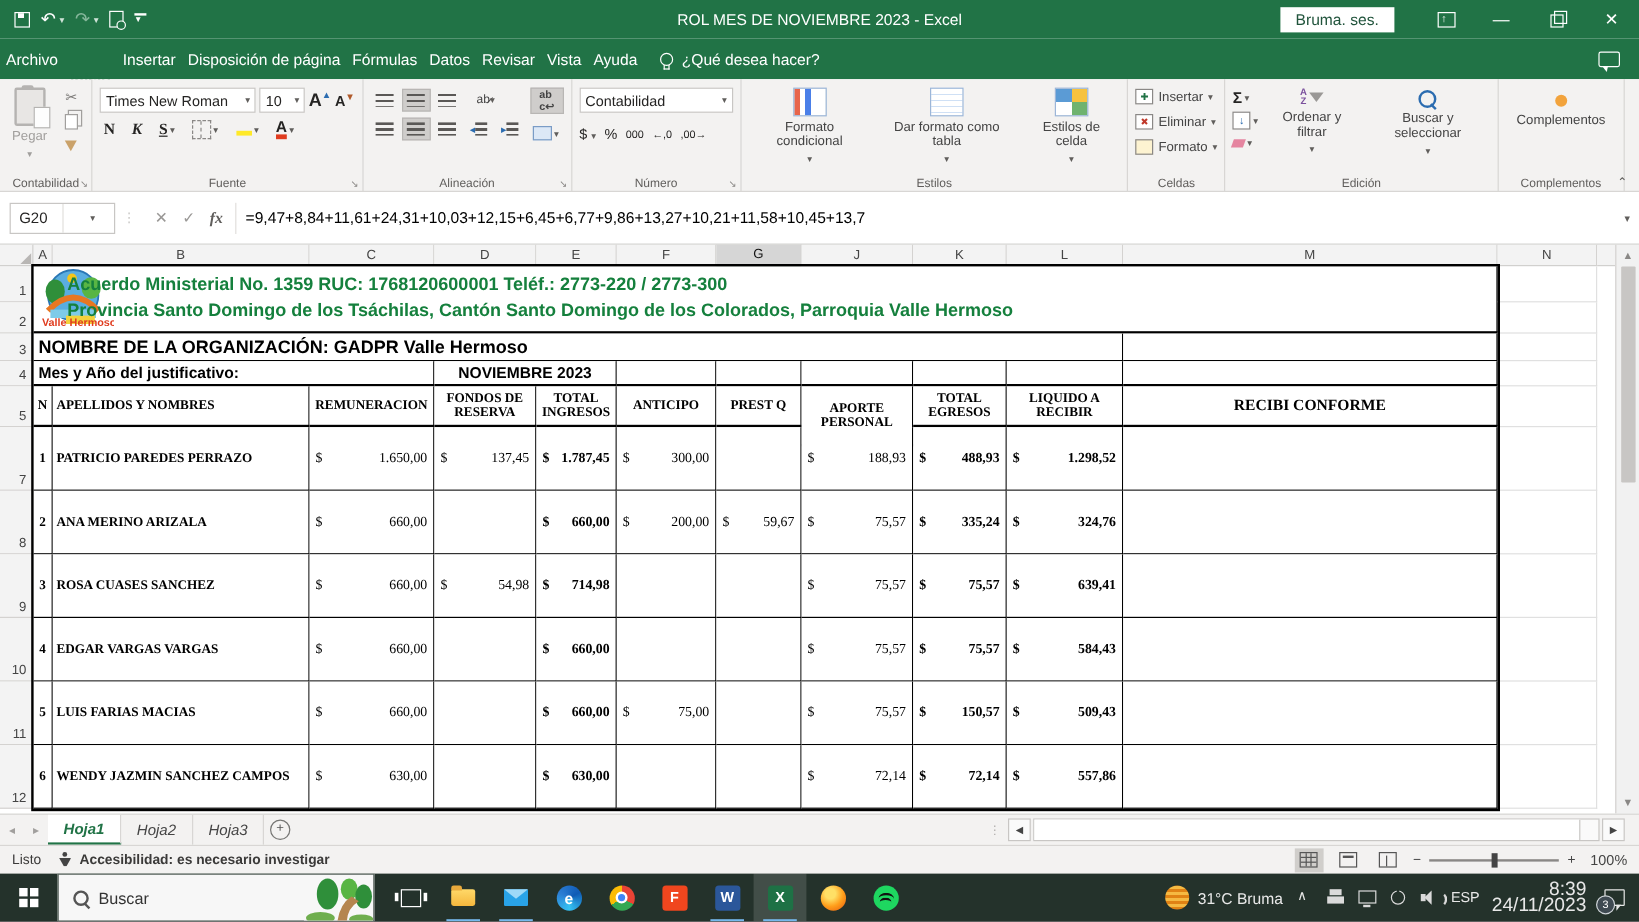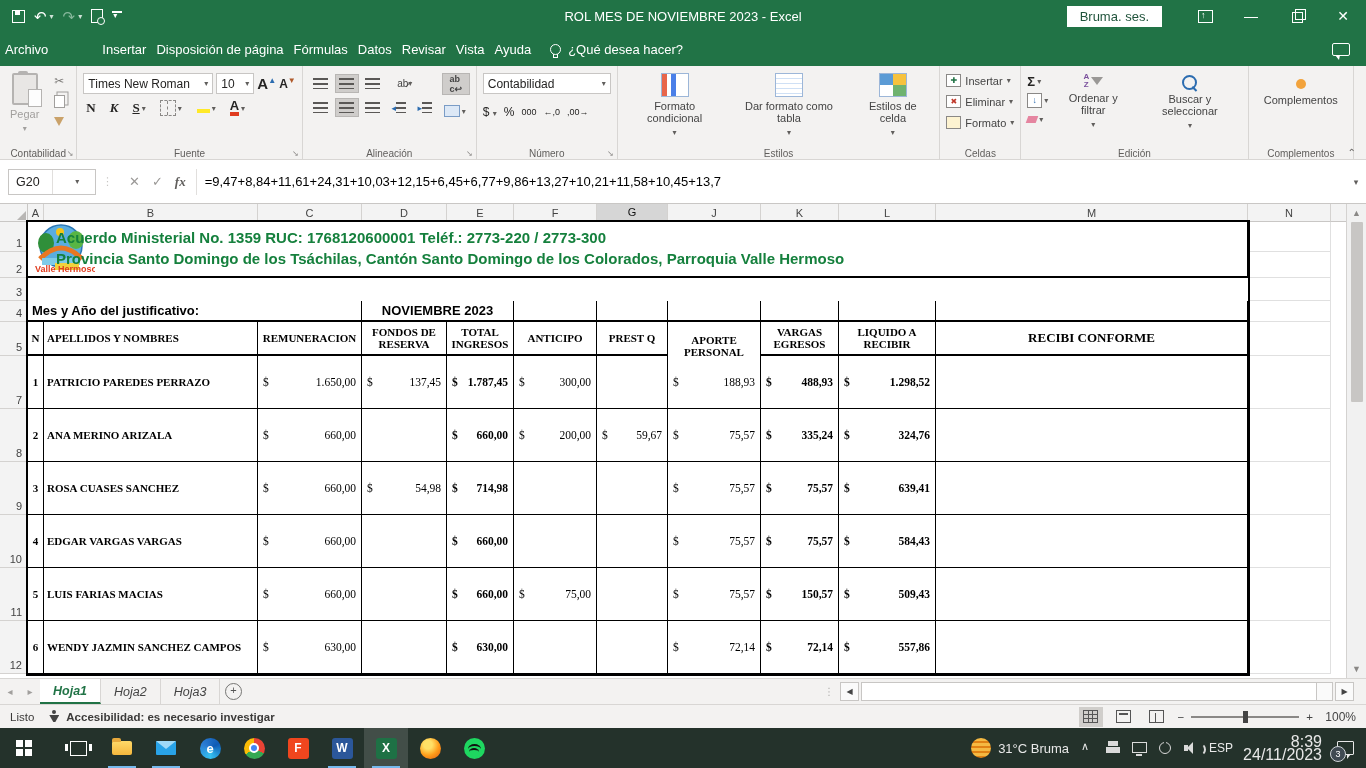--- a/index.html
+++ b/index.html
@@ -544,20 +544,24 @@
             <rect x="24" y="40" width="24" height="7" fill="#f3d23c"></rect>
             <text x="4" y="49" font-size="9" font-weight="bold" fill="#e03c1f" font-family="Liberation Sans, sans-serif">Valle Hermoso</text>
           </svg>
           <div class="title-lines">
             <div>Acuerdo Ministerial No. 1359 RUC: 1768120600001 Teléf.: 2773-220 / 2773-300</div>
             <div>Provincia Santo Domingo de los Tsáchilas, Cantón Santo Domingo de los Colorados, Parroquia Valle Hermoso</div>
           </div>
         </div>
       </div>
 
+      <div class="trow" style="top:56px;height:23px;">
+        <div class="tc org-cell" style="width:908px;height:23px;">NOMBRE DE LA ORGANIZACIÓN: GADPR Valle Hermoso</div>
+        <div class="tc" style="width:312px;height:23px;"></div>
+      </div>
 
       <div class="trow" style="top:79px;height:21px;">
         <div class="tc bb2 period-label" style="width:334px;height:21px;">Mes y Año del justificativo:</div>
         <div class="tc bb2 period-value" style="width:152px;height:21px;">NOVIEMBRE 2023</div>
         <div class="tc bb2" style="width:83px;height:21px;"></div>
         <div class="tc bb2" style="width:71px;height:21px;"></div>
         <div class="tc bb2" style="width:93px;height:21px;"></div>
         <div class="tc bb2" style="width:78px;height:21px;"></div>
         <div class="tc bb2" style="width:97px;height:21px;"></div>
         <div class="tc bb2" style="width:312px;height:21px;"></div>
@@ -582,21 +586,21 @@
           <div class="tc th bb2" style="width: 83px; height: 34px;">
             <span style="width: 100%;">ANTICIPO</span>
           </div>
           <div class="tc th bb2" style="width: 71px; height: 34px;">
             <span style="width: 100%;">PREST Q</span>
           </div>
           <div class="tc th bb2" style="width: 93px; height: 50px;">
             <span style="width: 100%;">APORTE PERSONAL</span>
           </div>
           <div class="tc th bb2" style="width: 78px; height: 34px;">
-            <span style="width: 100%;">VARGAS EGRESOS</span>
+            <span style="width: 100%;">TOTAL EGRESOS</span>
           </div>
           <div class="tc th bb2" style="width: 97px; height: 34px;">
             <span style="width: 100%;">LIQUIDO A RECIBIR</span>
           </div>
           <div class="tc th bb2 big" style="width: 312px; height: 34px;">
             <span style="width: 100%;">RECIBI CONFORME</span>
           </div>
         </div>
 
       <div id="tbody">
@@ -860,20 +864,35 @@
 
   <div class="band" id="taskbar">
     <div class="startbtn">
       <span class="winlogo">
           <i></i>
           <i></i>
           <i></i>
           <i></i>
         </span>
     </div>
+    <div class="searchbox">
+      <span class="sb-mag"></span>
+      <span class="txt">Buscar</span>
+      <span class="sb-art">
+        <svg width="58" height="40" viewBox="0 0 58 40">
+          <rect width="58" height="40" fill="#f7f7f7"></rect>
+          <ellipse cx="20" cy="16" rx="9" ry="13" fill="#2f8f3a"></ellipse>
+          <ellipse cx="38" cy="12" rx="7" ry="9" fill="#58b544"></ellipse>
+          <ellipse cx="50" cy="18" rx="7" ry="10" fill="#2f8f3a"></ellipse>
+          <path d="M28,40 Q30,24 40,18 L46,22 Q36,28 36,40 Z" fill="#b5854f"></path>
+          <ellipse cx="14" cy="36" rx="12" ry="5" fill="#6fae4e"></ellipse>
+          <ellipse cx="48" cy="37" rx="10" ry="4" fill="#6fae4e"></ellipse>
+        </svg>
+      </span>
+    </div>
     <div id="applist" style="display:flex;align-items:stretch;margin-left:8px;">
         <div class="apptile">
           <span class="g-taskview"></span>
         </div>
         <div class="apptile running">
           <span class="g-folder"></span>
         </div>
         <div class="apptile running">
           <span class="g-mail"></span>
         </div>

